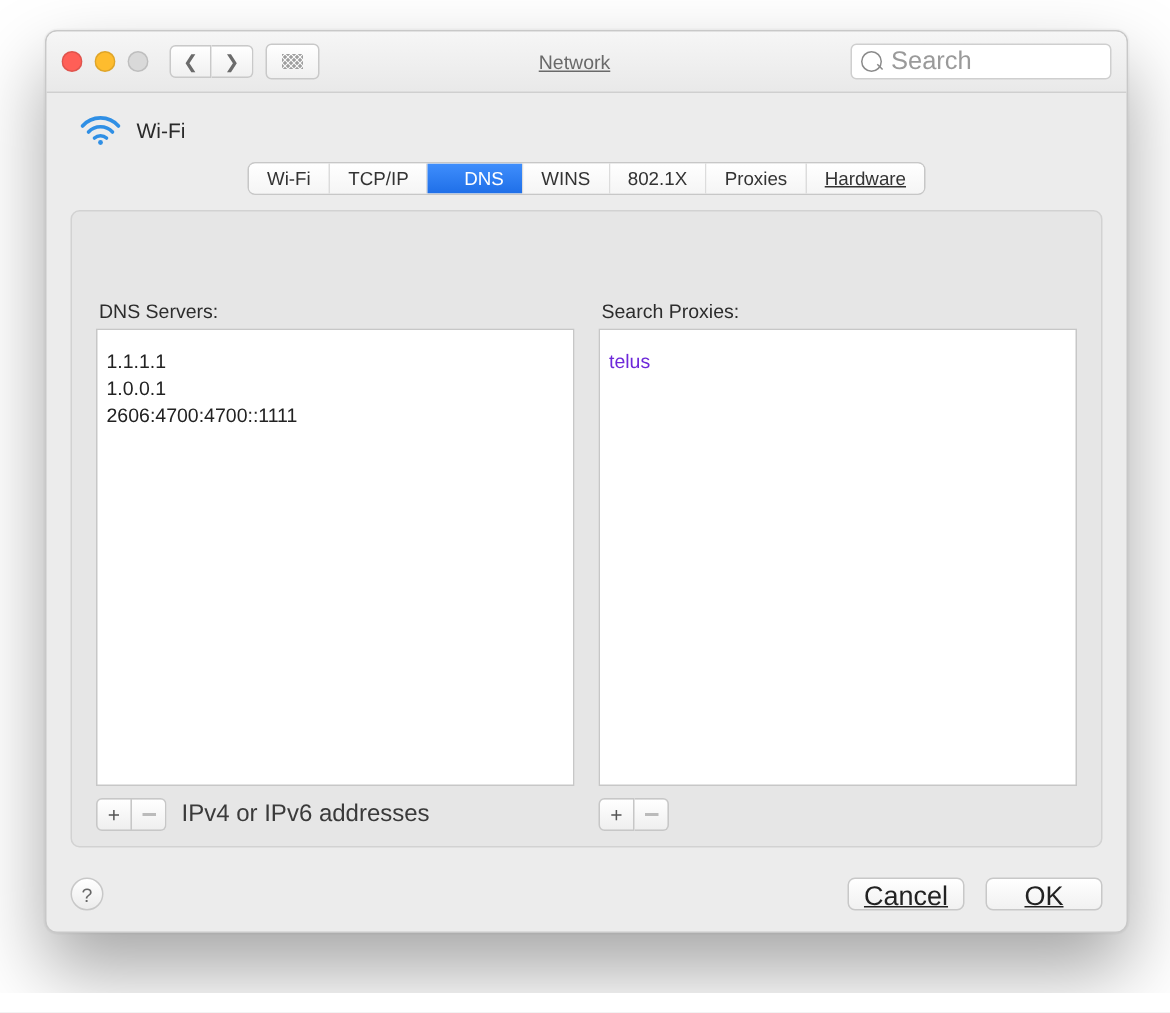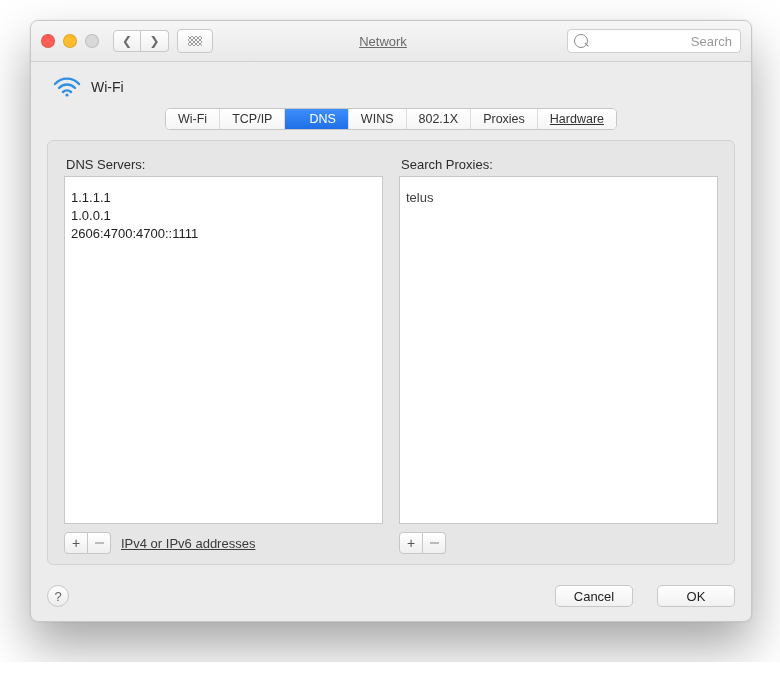--- a/index.html
+++ b/index.html
@@ -60,21 +60,21 @@
   .searchwrap{margin-left:auto;}
   .searchfield{
     width:160px;height:22px;
     border:1px solid #cfcfcf;border-radius:4px;
     background:#fff;
     display:flex;align-items:center;
     padding:0 6px;gap:4px;
   }
   .searchfield input{
     border:none;outline:none;background:transparent;
-    font-size:13px;width:100%;color:#444;text-align:right;
+    font-size:17px;width:100%;color:#444;
   }
   .searchfield input::placeholder{color:#9a9a9a;}
   .mag{width:12px;height:12px;border:1.2px solid #8a8a8a;border-radius:50%;position:relative;flex:0 0 auto;}
   .mag:after{content:"";position:absolute;width:5px;height:1.4px;background:#8a8a8a;transform:rotate(45deg);left:9px;top:9px;}
 
   
   .body{flex:1;display:flex;flex-direction:column;}
   .header-row{display:flex;align-items:center;gap:10px;padding:14px 22px 8px 22px;}
   .wifi-icon svg{display:block;}
   .header-row .label{font-size:14px;color:#2a2a2a;}
@@ -95,61 +95,62 @@
     padding-left:24px;
   }
 
   .panel{
     flex:1; margin:0 16px 12px 16px;
     background:#e6e6e6;
     border:1px solid #d2d2d2;border-radius:6px;
     padding:16px 16px 10px 16px;
     display:flex;flex-direction:column;
   }
-  .columns{flex:1;display:flex;gap:16px;}
+  .columns{flex:1;display:flex;gap:16px;margin-top:43px;}
   .col{flex:1;display:flex;flex-direction:column;}
   .col-label{font-size:13px;color:#2c2c2c;margin:0 0 4px 2px;}
   .listbox{
     flex:1;background:#fff;border:1px solid #c7c7c7;border-radius:0;
     padding:12px 6px;font-size:13px;line-height:18px;overflow:auto;
     min-height:260px;
   }
   .listbox .item{white-space:nowrap;}
-  .listbox .placeholder{color:#404040;}
+  .listbox .placeholder{color:#6d28d9;}
   .list-controls{display:flex;align-items:center;gap:10px;margin-top:8px;}
   .sqgroup{display:flex;}
   .sqbtn{
     width:22px;height:20px;
     background:linear-gradient(#ffffff,#efefef);
     border:1px solid #c7c7c7;
     display:flex;align-items:center;justify-content:center;
     font-size:14px;color:#555;line-height:1;
   }
   .sqbtn:first-child{border-top-left-radius:4px;border-bottom-left-radius:4px;}
   .sqbtn:last-child{border-top-right-radius:4px;border-bottom-right-radius:4px;border-left:none;}
   .sqbtn.disabled{color:#bbb;}
-  .hint{font-size:13px;color:#3a3a3a;text-decoration:underline;}
+  .hint{font-size:16px;color:#3a3a3a;}
 
   .footer{
     display:flex;align-items:center;padding:8px 16px 14px 16px;
   }
   .helpbtn{
     width:20px;height:20px;border-radius:50%;
     background:linear-gradient(#ffffff,#ececec);
     border:1px solid #c8c8c8;color:#666;
     display:flex;align-items:center;justify-content:center;
     font-size:13px;
   }
   .footer .spacer{flex:1;}
   .pushbtn{
     min-width:78px;height:22px;
     background:linear-gradient(#ffffff,#f1f1f1);
     border:1px solid #c8c8c8;border-radius:5px;
-    font-size:13px;color:#222;
-    margin-left:24px;
+    font-size:18px;color:#222;
+    margin-left:14px;
+    text-decoration:underline;
   }
   .minus-glyph{display:inline-block;width:9px;height:1.6px;background:currentColor;}
 </style>
 </head>
 <body>
 
 <div class="shadow-wrap">
   <div class="window">
 
     <div class="titlebar">

